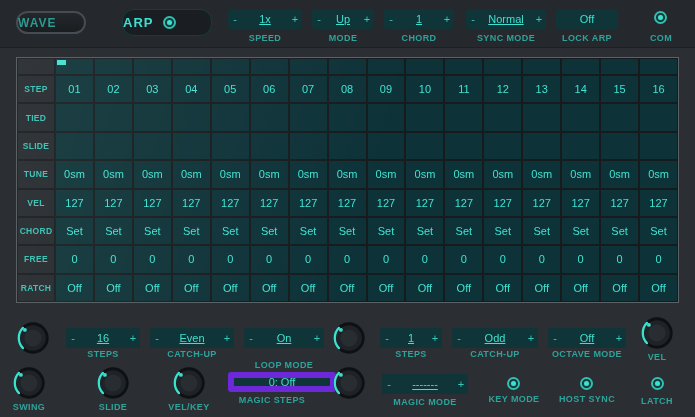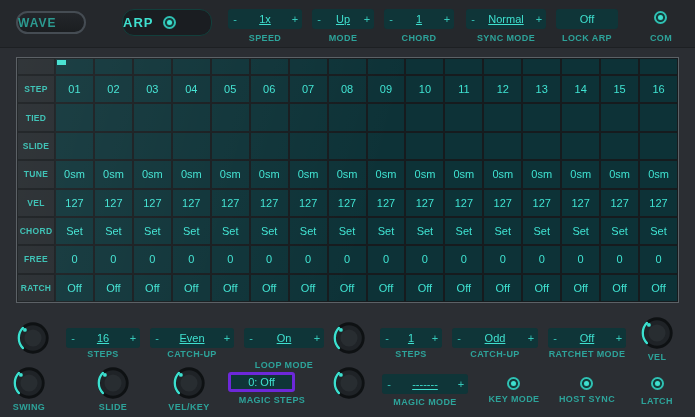--- a/index.html
+++ b/index.html
@@ -52,21 +52,21 @@
   .k-swing{left:10px;top:364px} .k-slide{left:94px;top:364px}
   .k-velkey{left:170px;top:364px}.k-magic{left:330px;top:364px}
   
   .sp-steps1{left:66px;top:328px;width:74px}   .lb-steps1{left:66px;top:349px;width:74px}
   .sp-catch1{left:150px;top:328px;width:84px}  .lb-catch1{left:150px;top:349px;width:84px}
   .sp-loop{left:244px;top:328px;width:80px}    .lb-loop{left:244px;top:360px;width:80px}
   .sp-steps2{left:380px;top:328px;width:62px}  .lb-steps2{left:380px;top:349px;width:62px}
   .sp-catch2{left:452px;top:328px;width:86px}  .lb-catch2{left:452px;top:349px;width:86px}
   .sp-ratchet{left:548px;top:328px;width:78px} .lb-ratchet{left:548px;top:349px;width:78px}
   .lb-vel{left:638px;top:352px;width:38px}
-  .box-magicsteps{left:228px;top:372px;width:67px;border:3px solid #6d28d9;} .lb-magicsteps{left:222px;top:395px;width:100px}
+  .box-magicsteps{left:228px;top:372px;width:108px;border:6px solid #6d28d9;} .lb-magicsteps{left:222px;top:395px;width:100px}
   .sp-magicmode{left:382px;top:374px;width:86px} .lb-magicmode{left:378px;top:397px;width:94px}
   .lb-swing{left:4px;top:402px;width:50px}     .lb-slide{left:88px;top:402px;width:50px}
   .lb-velkey{left:158px;top:402px;width:62px}
   .lb-keyentry{left:486px;top:394px;width:56px}.lb-hostsync{left:554px;top:394px;width:66px}
   .lb-latch{left:634px;top:396px;width:46px}
 </style>
 </head>
 <body>
 
 <div class="stage">
@@ -343,21 +343,21 @@
     <span class="st-val">Odd</span>
     <span class="st-btn">+</span>
   </div>
   <div class="ctl-label lb-catch2">CATCH-UP</div>
 
   <div class="stepper sp-ratchet">
     <span class="st-btn">-</span>
     <span class="st-val">Off</span>
     <span class="st-btn">+</span>
   </div>
-  <div class="ctl-label lb-ratchet">RATCHET MODE</div>
+  <div class="ctl-label lb-ratchet">OCTAVE MODE</div>
 
   <div class="knob k-vel">
     <svg viewBox="0 0 40 40" width="38" height="38">
       <circle cx="20" cy="20" r="15" fill="#1f2327" stroke="#0e1113" stroke-width="3"></circle>
       <path d="M 9.4 30.6 A 15 15 0 0 1 9.4 9.4" fill="none" stroke="#3CE0CF" stroke-width="2.5" stroke-linecap="round"></path>
       <circle cx="20" cy="20" r="9" fill="#282d31"></circle>
       <circle cx="11.5" cy="11.5" r="2" fill="#3CE0CF"></circle>
     </svg>
   </div>
   <div class="ctl-label lb-vel">VEL</div>

